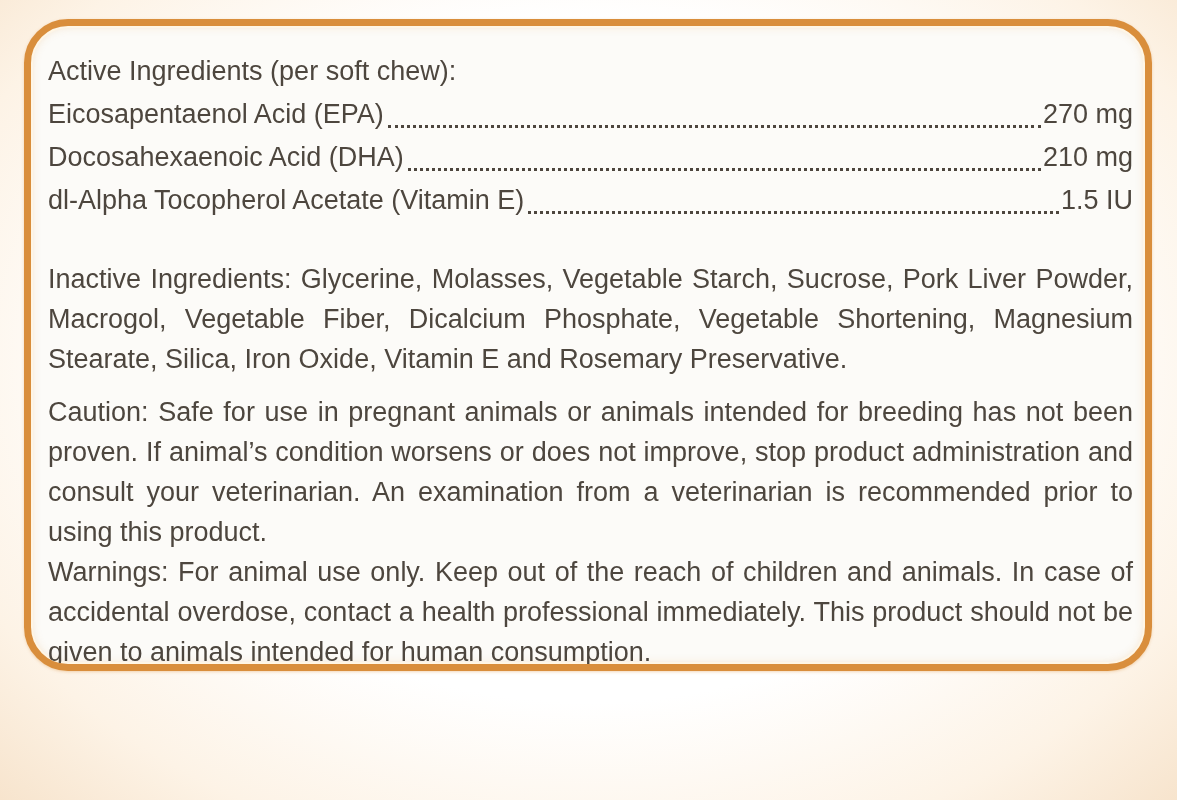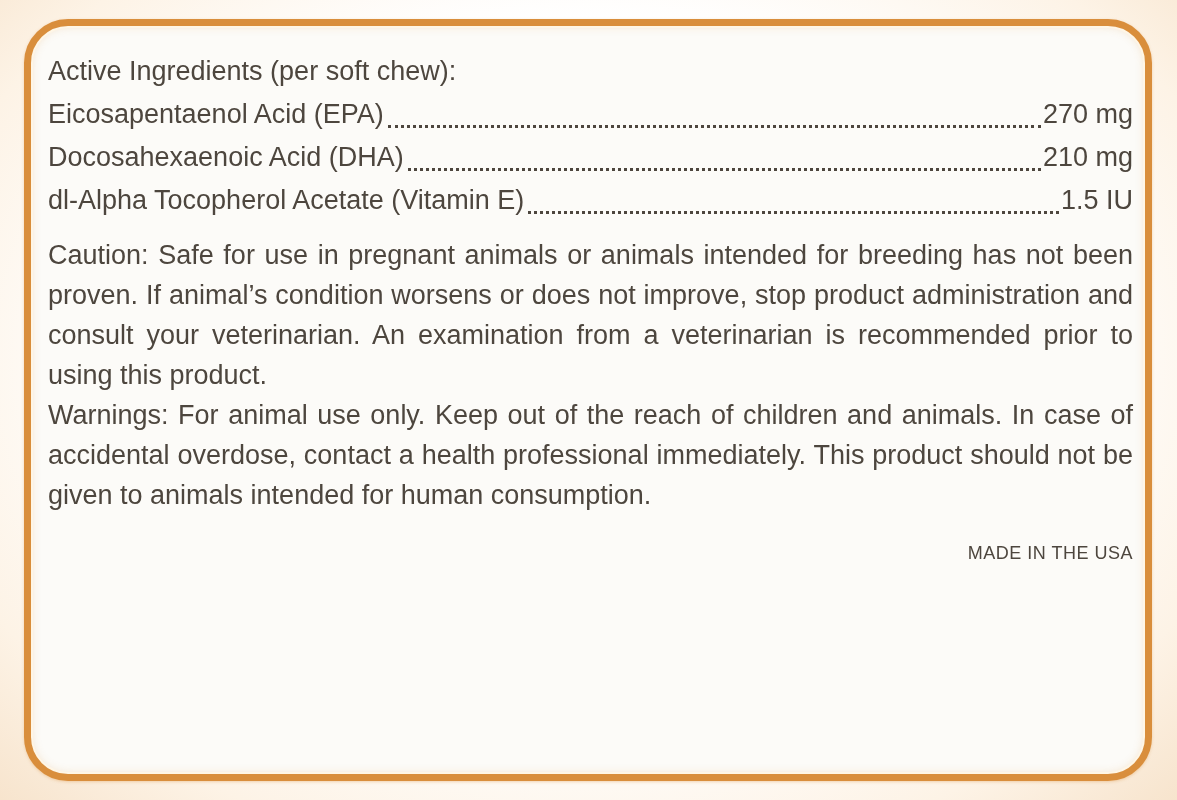--- a/index.html
+++ b/index.html
@@ -12,21 +12,21 @@
     position: relative;
     overflow: hidden;
     font-family: "Liberation Sans", "DejaVu Sans", sans-serif;
     background: radial-gradient(ellipse at 50% 45%, #ffffff 55%, #fdf3e6 82%, #f7e4cd 100%);
   }
   .label-panel {
     position: absolute;
     left: 24px;
     top: 19px;
     width: 1128px;
-    height: 762px;
+    height: 652px;
     box-sizing: border-box;
     background: #fcfbf8;
     border: 7px solid #d98e3c;
     border-radius: 44px;
     box-shadow: inset 0 0 0 2px rgba(255,246,230,0.9), inset 0 0 10px rgba(217,142,60,0.25), 0 1px 3px rgba(217,142,60,0.35);
     padding: 24px 12px 6px 17px;
     color: #4d463e;
     overflow: hidden;
   }
   .active-block {
@@ -89,20 +89,21 @@
       <span class="ing-value">210 mg</span>
     </div>
 
     <div class="ing-row">
       <span class="ing-name">dl-Alpha Tocopherol Acetate (Vitamin E)</span>
       <span class="leader"></span>
       <span class="ing-value">1.5 IU</span>
     </div>
   </div>
 
+  <div class="para para-inactive">Inactive Ingredients: Glycerine, Molasses, Vegetable Starch, Sucrose, Pork Liver Powder, Macrogol, Vegetable Fiber, Dicalcium Phosphate, Vegetable Shortening, Magnesium Stearate, Silica, Iron Oxide, Vitamin E and Rosemary Preservative.</div>
 
   <div class="para para-caution">Caution: Safe for use in pregnant animals or animals intended for breeding has not been proven. If animal’s condition worsens or does not improve, stop product administration and consult your veterinarian. An examination from a veterinarian is recommended prior to using this product.</div>
 
   <div class="para para-warnings">Warnings: For animal use only. Keep out of the reach of children and animals. In case of accidental overdose, contact a health professional immediately. This product should not be given to animals intended for human consumption.</div>
 
   <div class="made-in">MADE IN THE USA</div>
 
 </div>
 
 </body></html>

